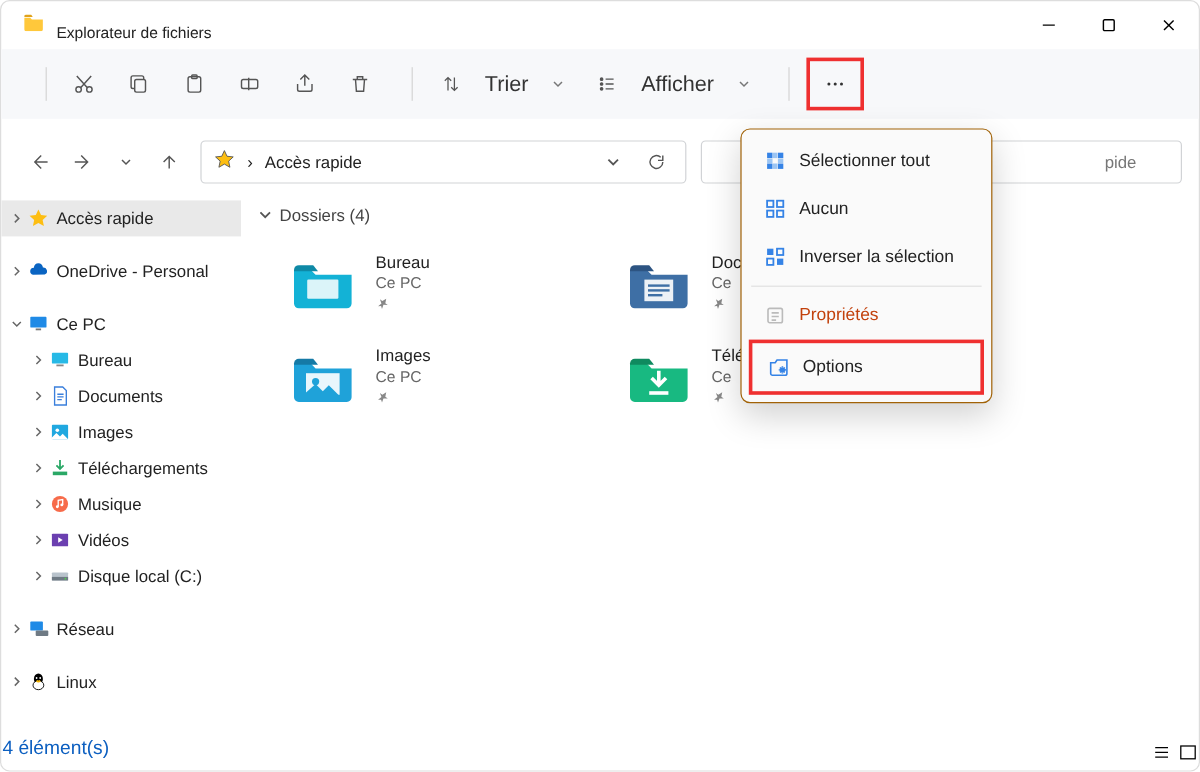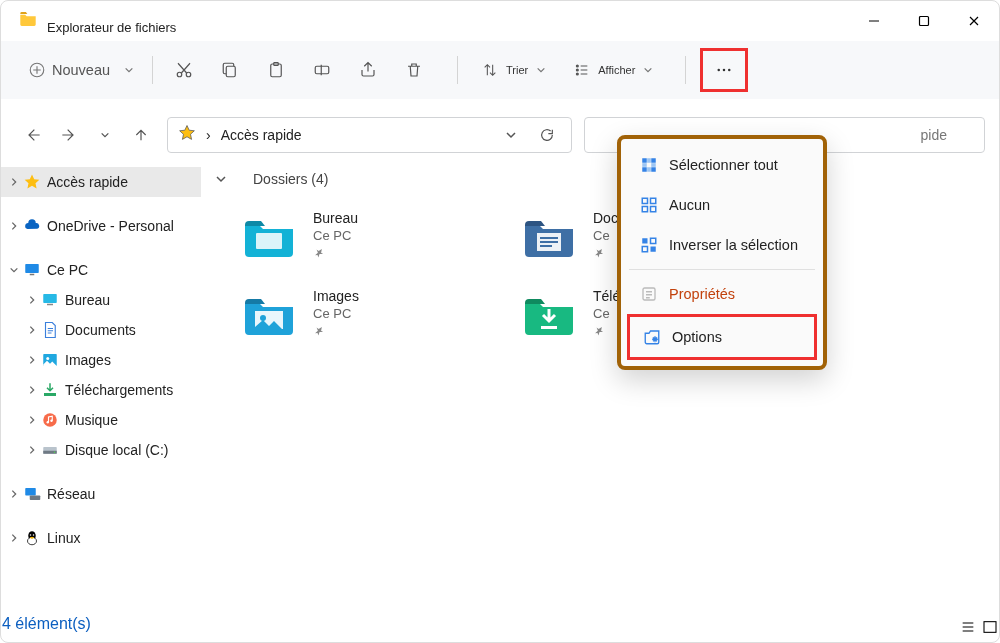--- a/index.html
+++ b/index.html
@@ -12,21 +12,21 @@
   .titlebar-spacer { flex: 1; }
   .caption-btn { width: 50px; height: 40px; display: flex; align-items: center; justify-content: center; color: #000; }
 
   
   .toolbar { background: #f7f8fa; height: 58px; display: flex; align-items: center; padding: 0 23px; color: #666; position: relative; }
   .tbtn { display: flex; align-items: center; justify-content: center; height: 36px; padding: 0 8px; margin-right: 12px; color: #555; fill: #555; }
   .tbtn svg { stroke: #555; }
   .new-btn { padding: 0 4px; height: 36px; display: flex; align-items: center; color: #555; }
   .new-btn span { margin: 0 6px; font-size: 14.5px; }
   .vsep { width: 1px; height: 28px; background: #d4d4d4; margin: 0 14px; }
-  .labelbtn { display: flex; align-items: center; font-size: 11px; color: #333; height: 36px; padding: 0 4px; margin: 0 6px; }
+  .labelbtn { display: flex; align-items: center; font-size: 18px; color: #333; height: 36px; padding: 0 4px; margin: 0 6px; gap: 12px; }
   .labelbtn svg { margin-right: 8px; stroke: #555; }
   .chev { margin-left: 8px; }
   .more-btn { width: 40px; height: 36px; display: flex; align-items: center; justify-content: center; border-radius: 4px; }
   .more-highlight { border: 3px solid #ef3030; padding: 1px; }
 
   
   .navrow { display: flex; align-items: center; height: 52px; padding: 0 14px 0 14px; margin-top: 10px; }
   .navbtn { width: 36px; height: 36px; display: flex; align-items: center; justify-content: center; color: #555; }
   .navbtn.disabled { color: #b5b5b5; }
   .addrbar { flex: 0 0 405px; height: 36px; border: 1px solid #d1d3d6; border-radius: 4px; margin-left: 8px; display: flex; align-items: center; padding: 0 6px 0 10px; }
@@ -45,32 +45,32 @@
   .tree-item { display: flex; align-items: center; height: 30px; font-size: 14px; padding-left: 6px; white-space: nowrap; }
   .tree-item.selected { background: #e9e9e9; }
   .tree-item .tw { width: 14px; display: flex; justify-content: center; color: #777; font-size: 11px; }
   .tree-item .icon { width: 22px; display: flex; justify-content: center; }
   .tree-item .lbl { margin-left: 4px; }
   .indent1 { padding-left: 6px; }
   .indent2 { padding-left: 24px; }
 
   
   .content { flex: 1; padding: 6px 12px; position: relative; }
-  .section-head { display: flex; align-items: center; color: #444; font-size: 14px; padding: 4px 0 10px 2px; gap: 20px; }
+  .section-head { display: flex; align-items: center; color: #444; font-size: 14px; padding: 4px 0 10px 2px; }
   .section-head svg { margin-right: 6px; stroke: #555; }
   .folder-grid { display: flex; flex-wrap: wrap; }
   .folder-card { width: 280px; height: 78px; display: flex; align-items: center; padding-left: 30px; }
   .folder-icon { width: 52px; height: 42px; display: flex; align-items: center; justify-content: center; }
   .folder-meta { margin-left: 18px; }
   .folder-meta .name { font-size: 14px; color: #222; }
   .folder-meta .loc { font-size: 13px; color: #666; margin-top: 2px; }
   .folder-meta .pin { color: #888; margin-top: 4px; font-size: 13px; }
 
   
-  .menu { position: absolute; top: 107px; left: 617px; width: 210px; background: #fafafa; border: 4px solid #a16207; border-radius: 8px; box-shadow: 0 10px 28px rgba(0,0,0,.18); padding: 6px; z-index: 50; margin-top: 28px; }
+  .menu { position: absolute; top: 107px; left: 617px; width: 210px; background: #fafafa; border: 1px solid #a16207; border-radius: 8px; box-shadow: 0 10px 28px rgba(0,0,0,.18); padding: 6px; z-index: 50; }
   .menu-item { display: flex; align-items: center; height: 40px; border-radius: 4px; font-size: 14.5px; padding: 0 10px; }
   .menu-item.disabled { color: #c2410c; }
   .menu-item .micon { width: 24px; display: flex; justify-content: center; color: #3583e6; }
   .menu-item.disabled .micon { color: #bbb; }
   .menu-item .mlbl { margin-left: 8px; }
   .menu-sep { height: 1px; background: #e0e0e0; margin: 4px 2px; }
   .menu-highlight { border: 3px solid #ef3030; }
 
   
   .statusbar { position: absolute; left: 0; bottom: 0; width: 100%; height: 28px; display: flex; padding: 0 2px; font-size: 16px; color: #0c5fc0; }
@@ -100,30 +100,20 @@
       </svg>
   </span>
   <span class="caption-btn">
     <svg width="12" height="12" viewBox="0 0 12 12">
         <path d="M2 2 L10 10 M10 2 L2 10" stroke="#000" stroke-width="1.2"></path>
       </svg>
   </span>
 </div>
 
 <div class="toolbar">
-  <div class="new-btn">
-    <svg width="18" height="18" viewBox="0 0 24 24" fill="none">
-        <circle cx="12" cy="12" r="9" stroke="#777" stroke-width="1.5"></circle>
-        <path d="M12 7v10M7 12h10" stroke="#777" stroke-width="1.5"></path>
-      </svg>
-    <span>Nouveau</span>
-    <svg class="chev" width="10" height="10" viewBox="0 0 12 12">
-        <path d="M2 4l4 4 4-4" fill="none" stroke="#777" stroke-width="1.5"></path>
-      </svg>
-  </div>
 
   <div class="vsep"></div>
 
   <div class="tbtn">
     <svg width="18" height="18" viewBox="0 0 24 24" fill="none" stroke-width="1.6">
         <circle cx="6" cy="18" r="3"></circle>
         <circle cx="18" cy="18" r="3"></circle>
         <path d="M8.5 16 L20 3 M15.5 16 L4 3"></path>
       </svg>
   </div>
@@ -353,20 +343,34 @@
         </span>
         <span class="icon">
           <svg width="18" height="18" viewBox="0 0 24 24">
             <circle cx="12" cy="12" r="9" fill="#f76b4a"></circle>
             <path d="M10 15V8l5-1v6" stroke="#fff" stroke-width="1.5" fill="none"></path>
             <circle cx="9" cy="15" r="1.6" fill="#fff"></circle>
             <circle cx="14" cy="13" r="1.6" fill="#fff"></circle>
           </svg>
         </span>
         <span class="lbl">Musique</span>
+      </div>
+      <div class="tree-item indent2">
+        <span class="tw">
+          <svg width="10" height="10" viewBox="0 0 12 12">
+            <path d="M4 2l4 4-4 4" fill="none" stroke="#666" stroke-width="1.5"></path>
+          </svg>
+        </span>
+        <span class="icon">
+          <svg width="18" height="18" viewBox="0 0 24 24">
+            <rect x="3" y="5" width="18" height="14" rx="1" fill="#6b3fb0"></rect>
+            <path d="M10 9v6l5-3z" fill="#fff"></path>
+          </svg>
+        </span>
+        <span class="lbl">Vidéos</span>
       </div>
       <div class="tree-item indent2">
         <span class="tw">
           <svg width="10" height="10" viewBox="0 0 12 12">
             <path d="M4 2l4 4-4 4" fill="none" stroke="#666" stroke-width="1.5"></path>
           </svg>
         </span>
         <span class="icon">
           <svg width="18" height="18" viewBox="0 0 24 24">
             <rect x="3" y="8" width="18" height="9" rx="1" fill="#b9c3cc"></rect>

